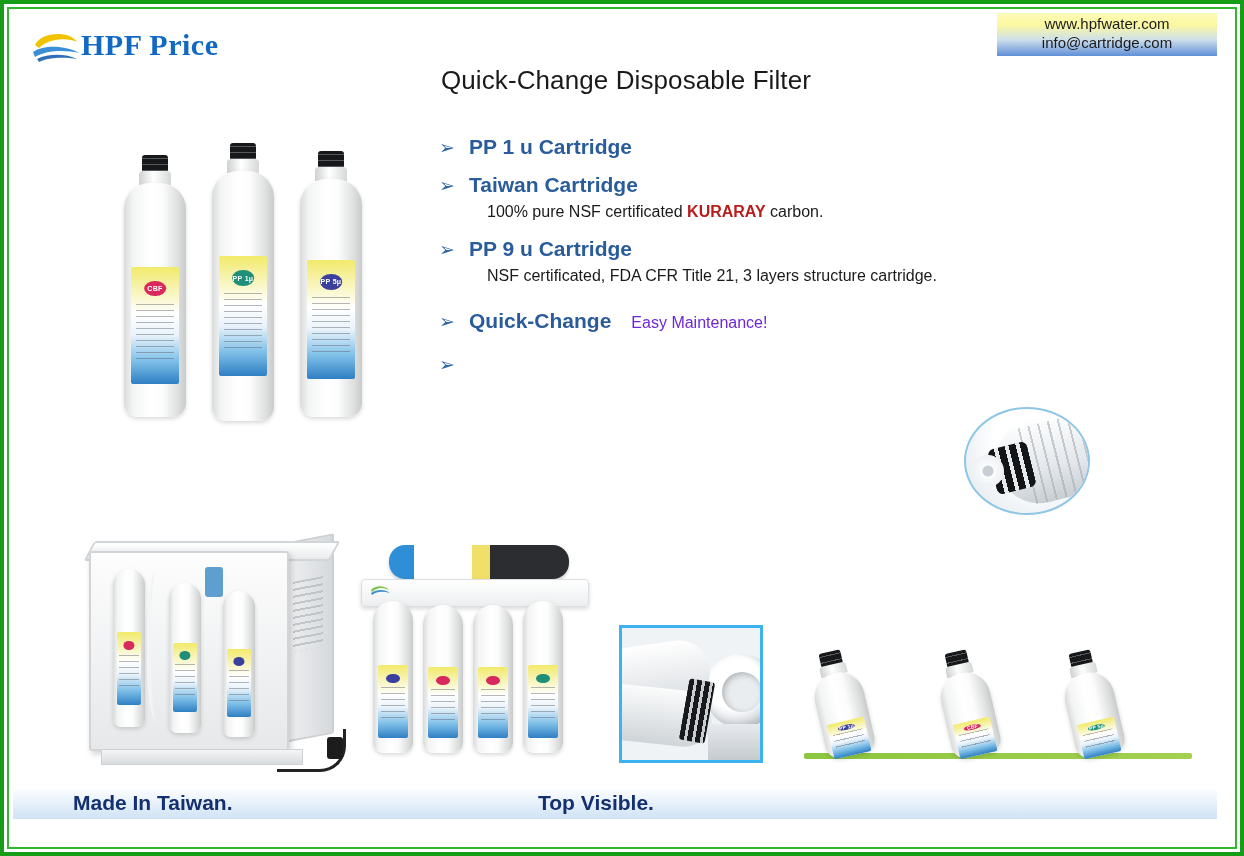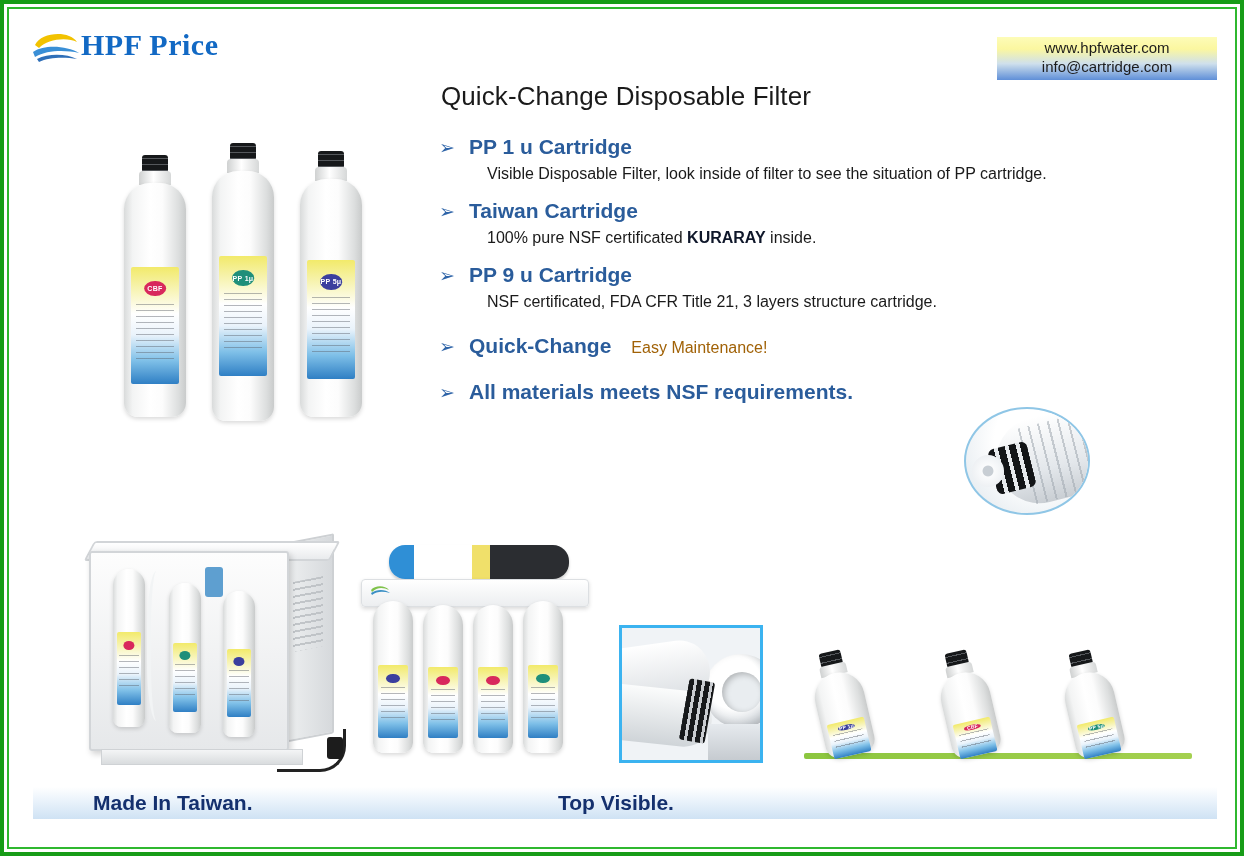--- a/index.html
+++ b/index.html
@@ -26,58 +26,58 @@
   .logo svg{display:block;}
   .logo-text{
     position:absolute;left:52px;top:3px;
     font-family:"Liberation Serif", serif;
     font-weight:bold;font-size:30px;color:#1269c4;
     letter-spacing:.5px;white-space:nowrap;
   }
 
   
   .contact{
-    position:absolute;right:18px;top:28px;
+    position:absolute;right:18px;top:4px;
     width:208px;padding:2px 6px 3px 6px;
     background:linear-gradient(to bottom,#fdfcb8 0%,#fbf7a0 28%,#cfe0ec 62%,#5f8fd8 100%);
     text-align:center;
     line-height:1.25;
   }
   .contact div{
     font-size:15px;color:#1c1c1c;white-space:nowrap;
     font-family:"Liberation Sans", sans-serif;
   }
 
   
   .title{
     position:absolute;left:0;right:0;top:56px;
     text-align:center;
     font-size:26px;color:#1a1a1a;
     letter-spacing:.1px;
   }
-  .title span{display:inline-block;margin-left:8px;margin-top:16px;}
+  .title span{display:inline-block;margin-left:8px;}
 
   
   .bullets{position:absolute;left:430px;top:126px;width:780px;}
   .b-row{margin-bottom:14px;}
   .b-head{display:flex;align-items:baseline;}
   .arrow{
     color:#2e64a8;font-size:19px;width:30px;flex:0 0 30px;
     line-height:1;
   }
   .b-title{
     font-size:21px;font-weight:bold;color:#2a5c9b;white-space:nowrap;
   }
   .b-inline{
-    font-size:16px;color:#a16207;font-weight:normal;margin-left:20px;
+    font-size:16px;color:#6d28d9;font-weight:normal;margin-left:20px;
   }
   .b-sub{
     margin:5px 0 0 48px;font-size:16px;color:#1a1a1a;line-height:1.3;
   }
-  .kuraray{color:#0f172a;font-weight:bold;}
+  .kuraray{color:#b91c1c;font-weight:bold;}
   .b-row.final{margin-top:22px;}
 
   
   .cart-trio{position:absolute;left:95px;top:128px;width:285px;height:285px;}
 
   
   .cart{position:absolute;}
   .cart .body{
     position:absolute;left:0;top:0;right:0;bottom:0;
     border-radius:26px 26px 14px 14px;
@@ -235,21 +235,21 @@
   .tilt-group{position:absolute;left:795px;top:632px;width:395px;height:128px;}
   .green-line{
     position:absolute;left:0;bottom:10px;width:388px;height:6px;
     background:linear-gradient(to right,#8cc63f,#a4d04f);
     border-radius:2px;
   }
   .tilt{position:absolute;bottom:14px;transform-origin:bottom center;}
 
   
   .footer{
-    position:absolute;left:24px;right:18px;bottom:28px;height:32px;
+    position:absolute;left:4px;right:18px;bottom:28px;height:32px;
     background:linear-gradient(to bottom,#ffffff 0%,#eef5fc 35%,#cfe2f4 100%);
     display:flex;align-items:center;
   }
   .f-item{
     font-size:21px;font-weight:bold;color:#14306e;white-space:nowrap;
     font-family:"Liberation Sans", sans-serif;
   }
   .f1{position:absolute;left:60px;}
   .f2{position:absolute;left:525px;}
   .f3{position:absolute;left:935px;}
@@ -311,29 +311,28 @@
     </div>
   </div>
 
   <div class="bullets">
 
     <div class="b-row">
       <div class="b-head">
         <span class="arrow">➢</span>
         <span class="b-title">PP 1 u Cartridge</span>
       </div>
-      <div class="b-sub">Visible Disposable Filter, look inside of filter to see the situation of PP cartridge.</div>
     </div>
 
     <div class="b-row">
       <div class="b-head">
         <span class="arrow">➢</span>
         <span class="b-title">Taiwan Cartridge</span>
       </div>
-      <div class="b-sub"><span>100% pure NSF certificated </span><span class="kuraray">KURARAY</span><span> inside.</span></div>
+      <div class="b-sub"><span>100% pure NSF certificated </span><span class="kuraray">KURARAY</span><span> carbon.</span></div>
     </div>
 
     <div class="b-row">
       <div class="b-head">
         <span class="arrow">➢</span>
         <span class="b-title">PP 9 u Cartridge</span>
       </div>
       <div class="b-sub">NSF certificated, FDA CFR Title 21, 3 layers structure cartridge.</div>
     </div>
 
@@ -341,21 +340,20 @@
       <div class="b-head">
         <span class="arrow">➢</span>
         <span class="b-title">Quick-Change</span>
         <span class="b-inline">Easy Maintenance!</span>
       </div>
     </div>
 
     <div class="b-row final">
       <div class="b-head">
         <span class="arrow">➢</span>
-        <span class="b-title">All materials meets NSF requirements.</span>
       </div>
     </div>
 
   </div>
 
   <div class="oval">
     <div class="ov-body"></div>
     <div class="ov-ridge"></div>
     <div class="ov-rings"></div>
     <div class="ov-tip"></div>

